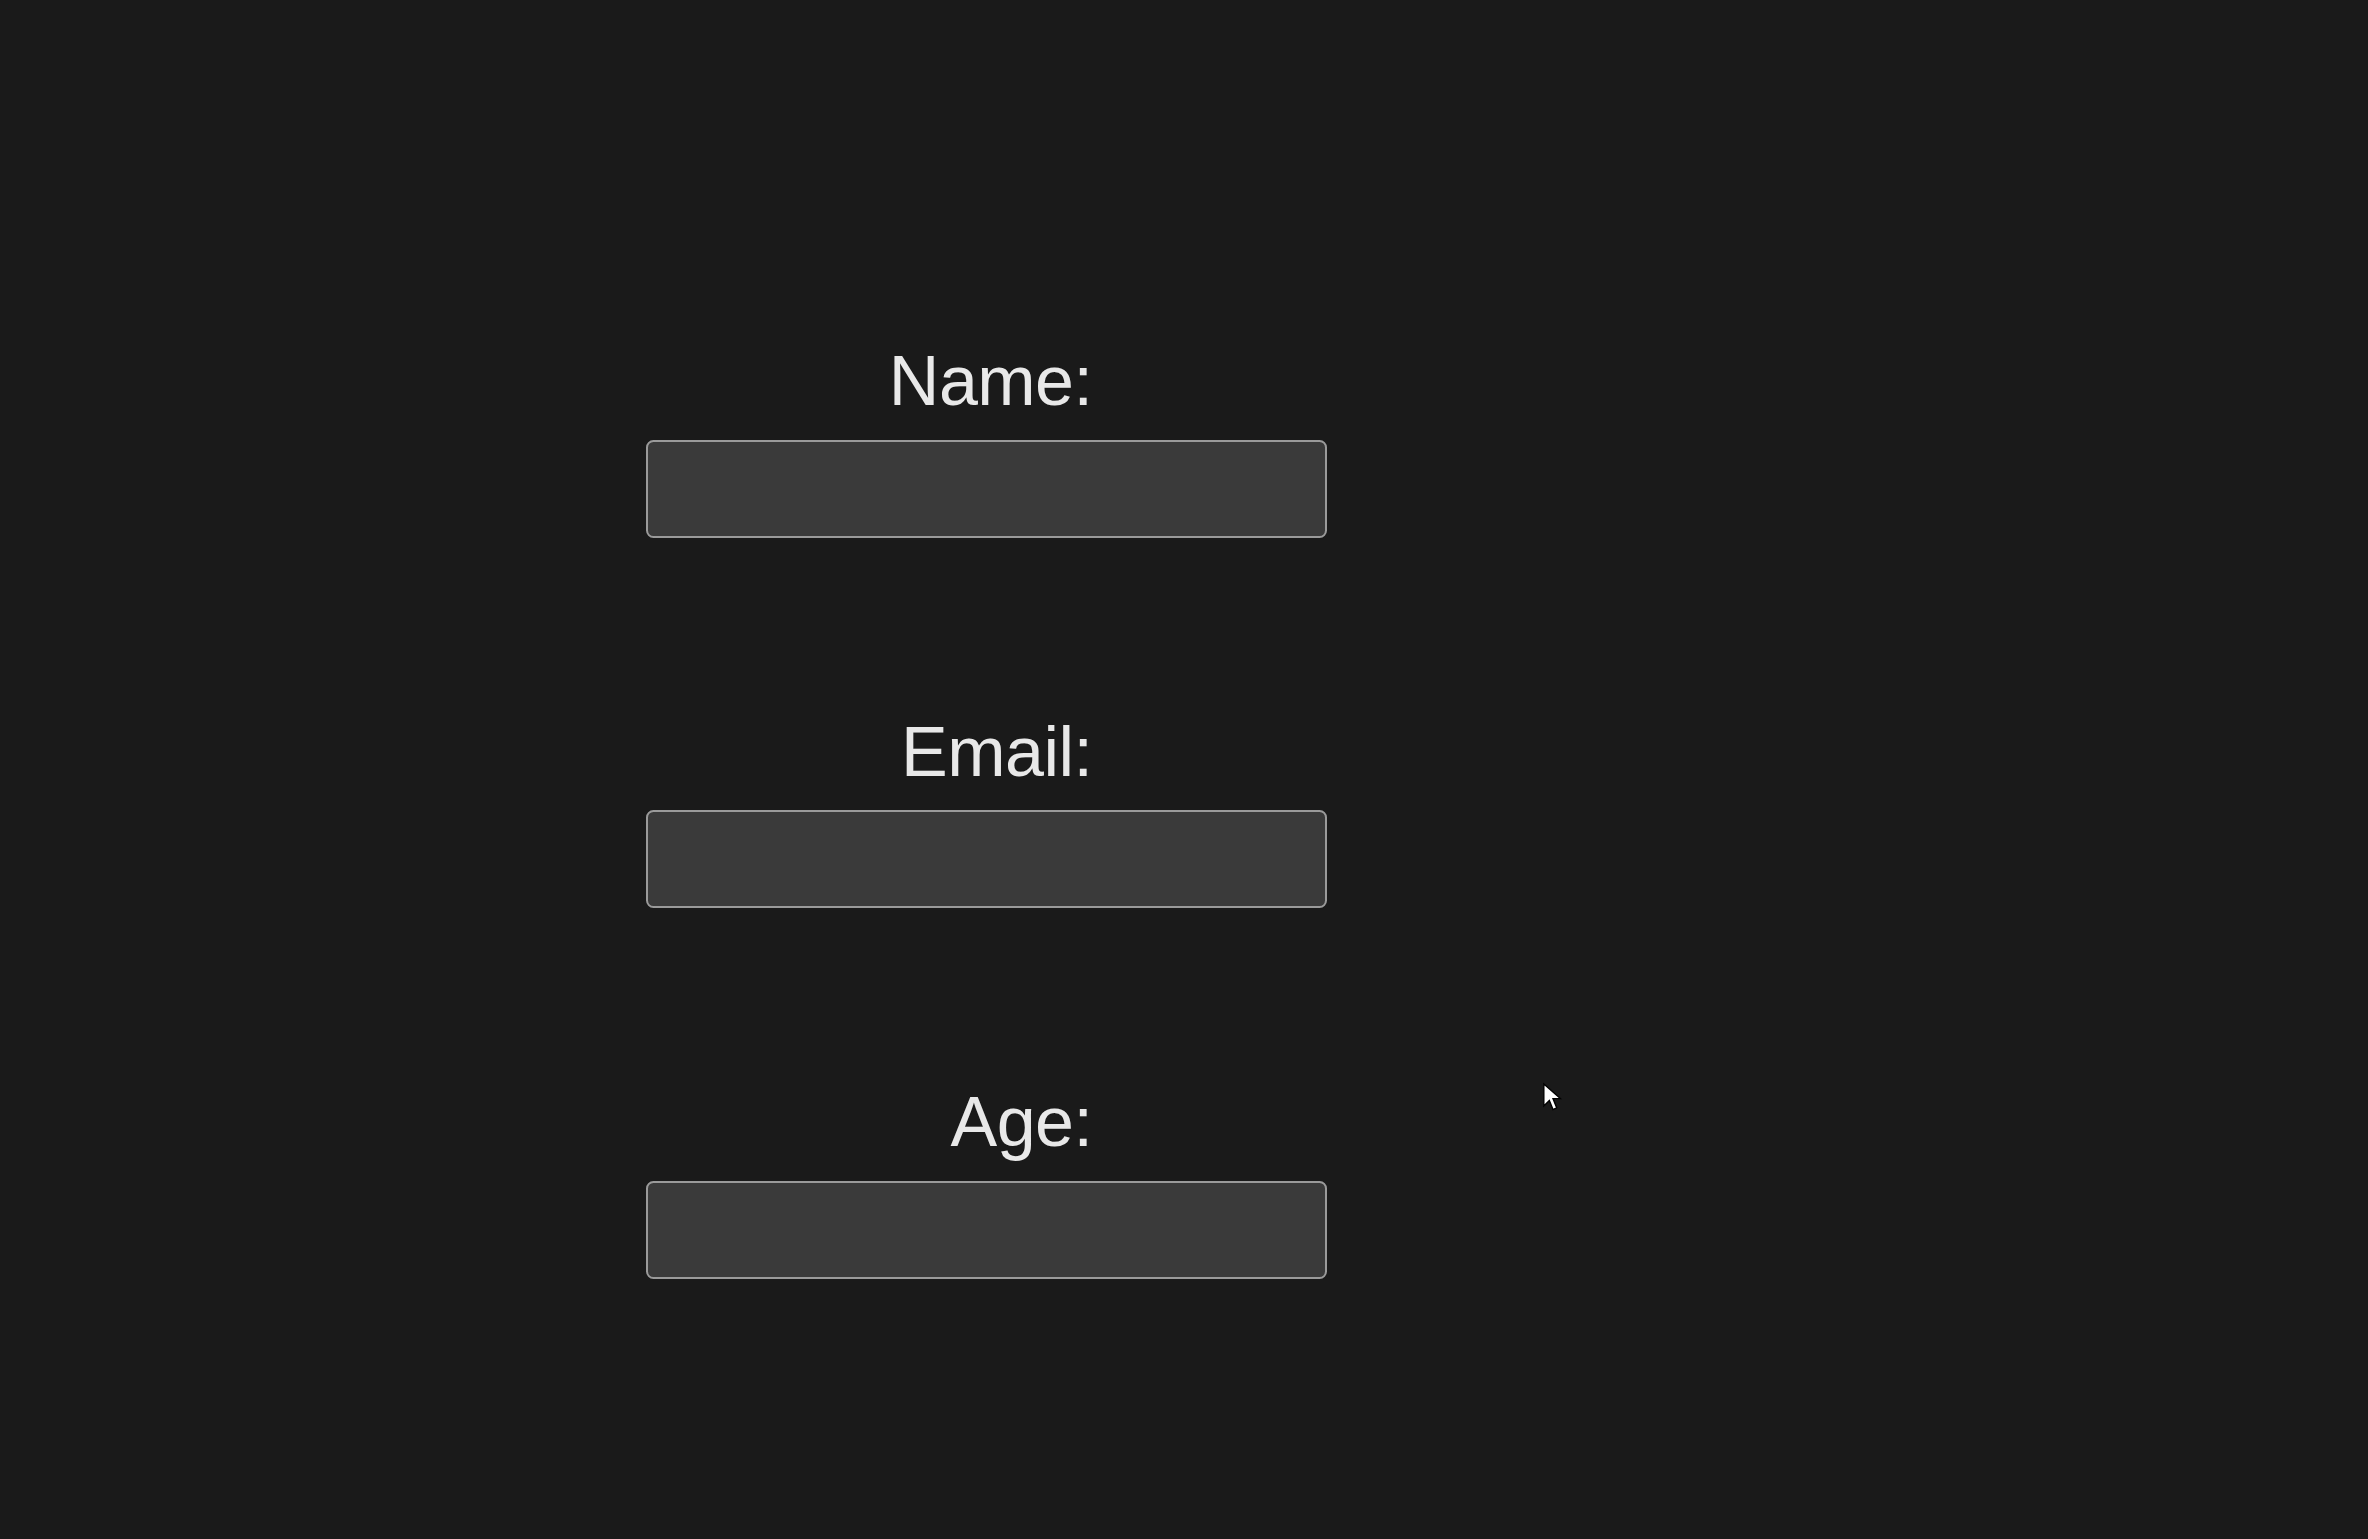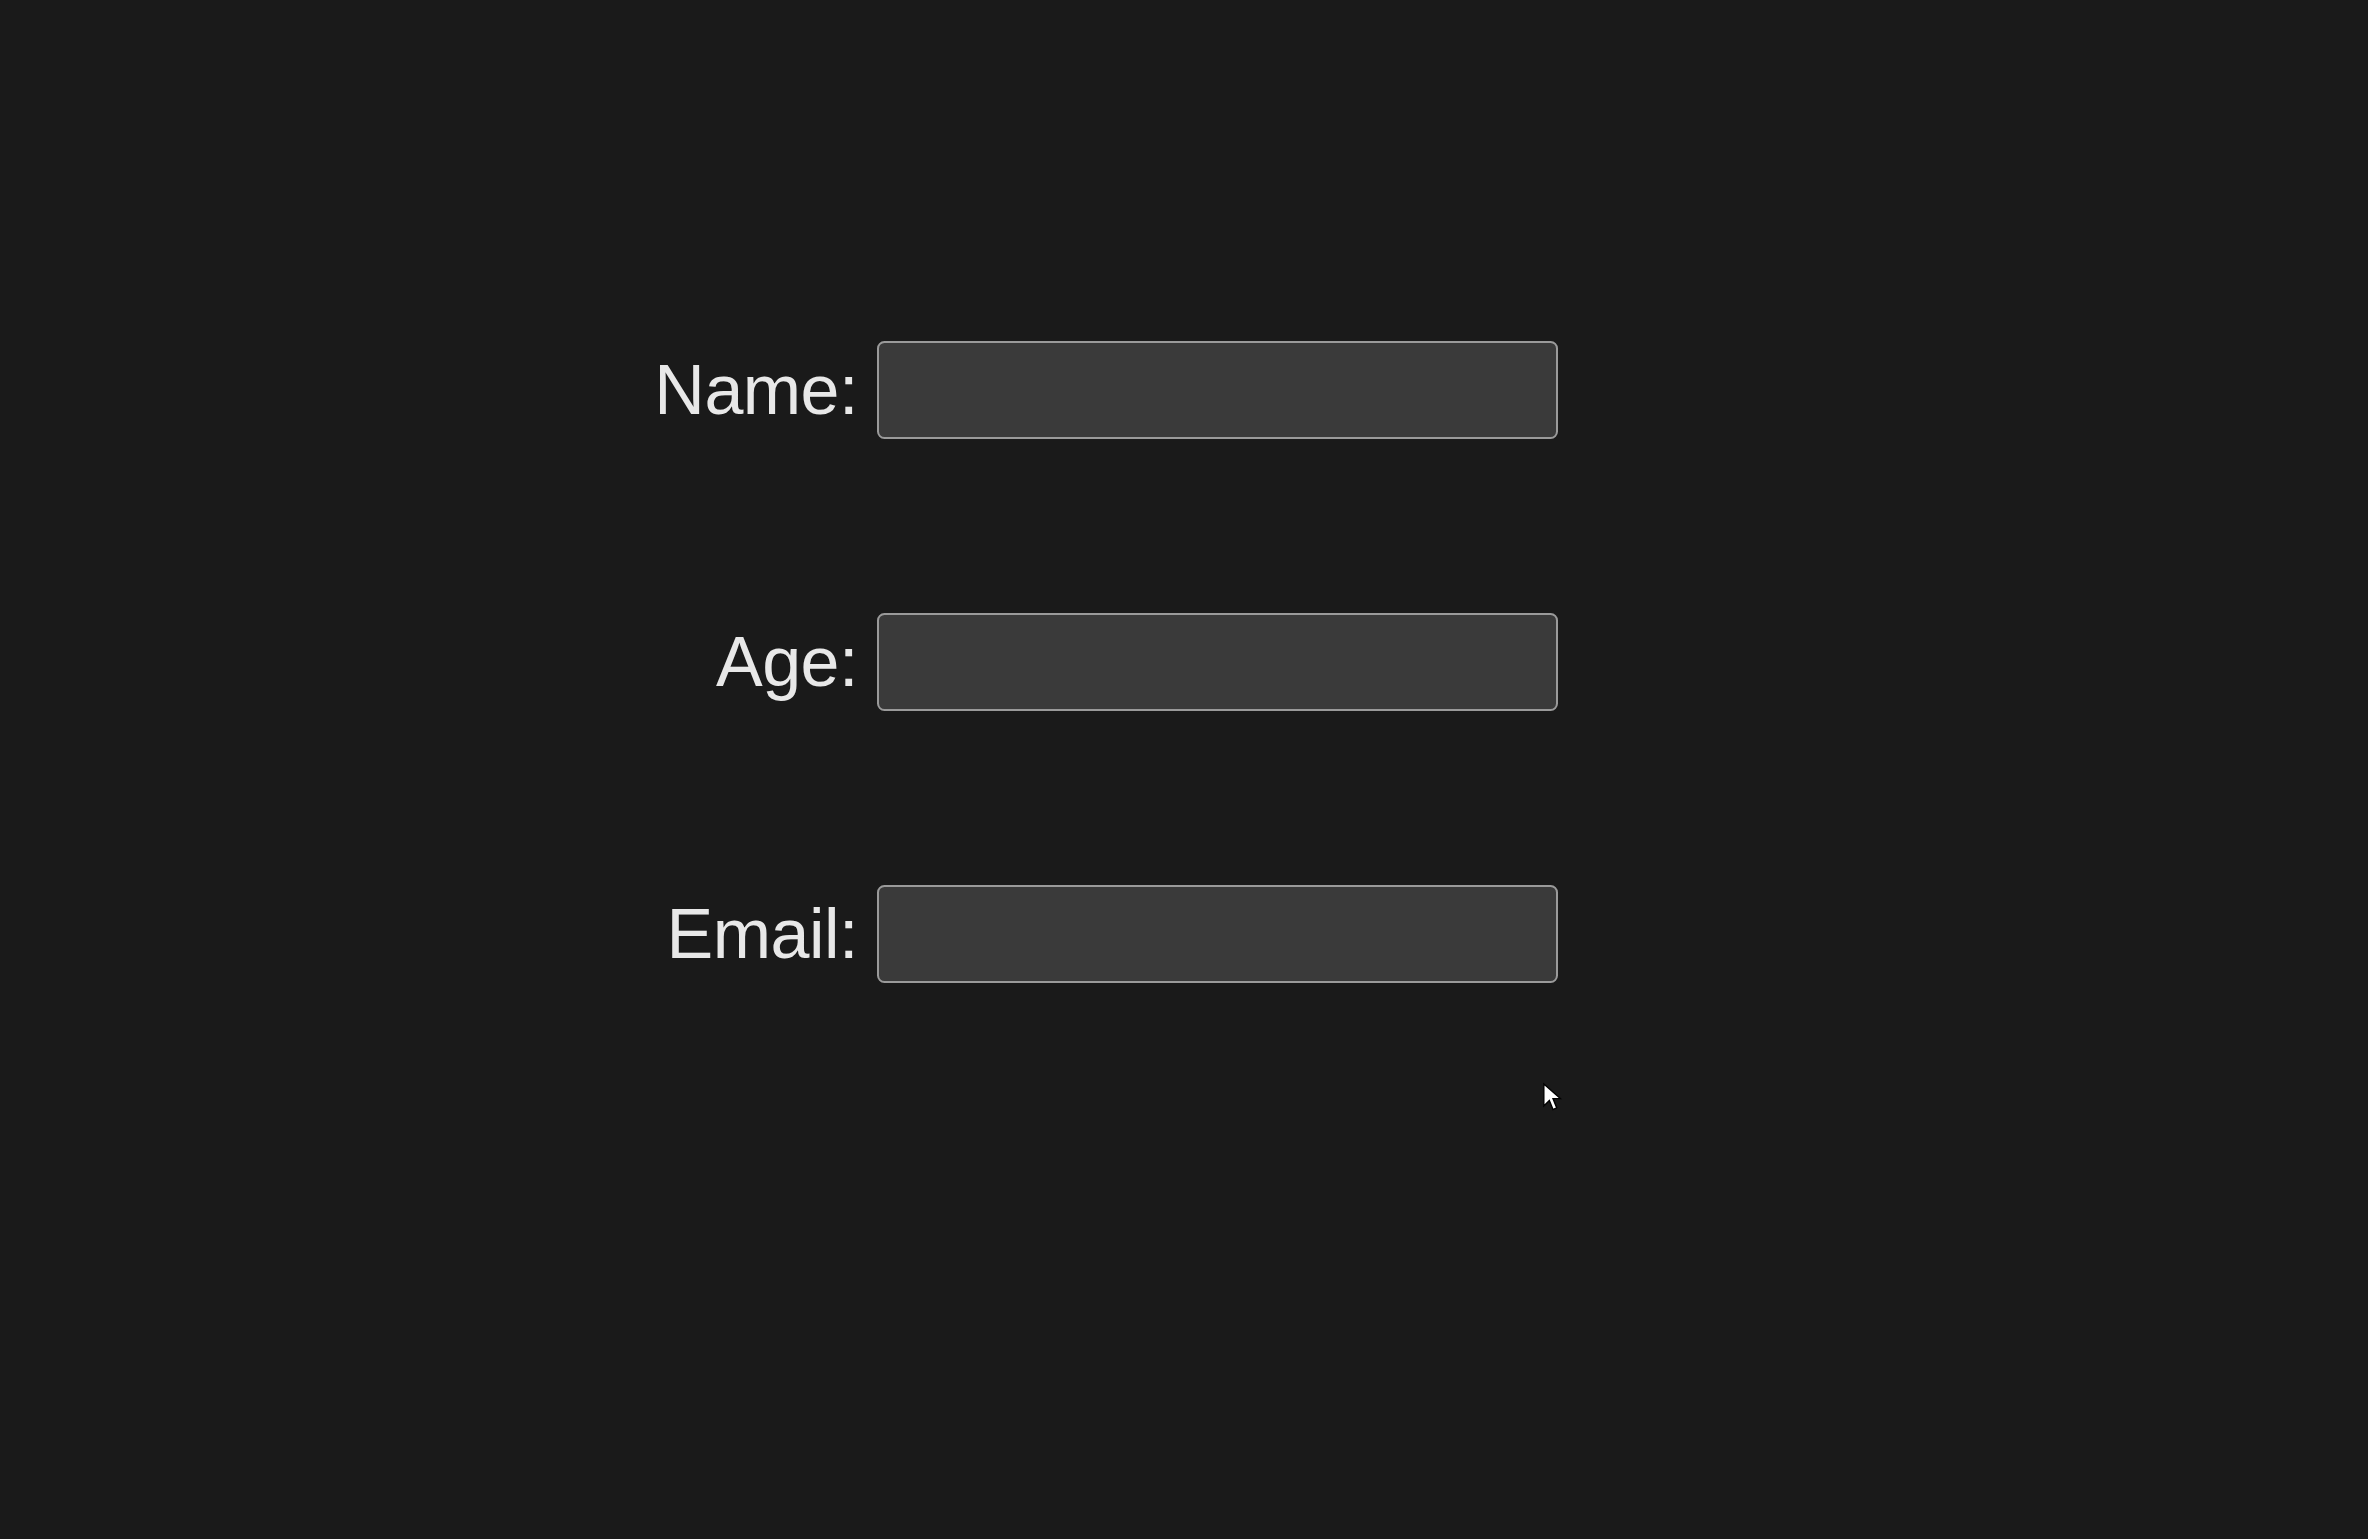--- a/index.html
+++ b/index.html
@@ -24,20 +24,21 @@
       top: 341px;
       display: flex;
       flex-direction: column;
       gap: 174px;
     }
     
     .form-row {
       display: flex;
       align-items: center;
       gap: 18.5px;
+      flex-direction: column;
     }
     
     .form-label {
       font-size: 70px;
       font-weight: 400;
       color: #e8e8e8;
       text-align: right;
       min-width: 212px;
       letter-spacing: -0.5px;
     }
@@ -83,26 +84,26 @@
 <body>
 
 <div class="form-container">
 
   <div class="form-row">
     <label class="form-label">Name:</label>
     <input type="text" class="form-input" value="" style="">
   </div>
 
   <div class="form-row">
-    <label class="form-label">Age:</label>
+    <label class="form-label">Email:</label>
     <input type="text" class="form-input" value="" style="">
   </div>
 
   <div class="form-row">
-    <label class="form-label">Email:</label>
+    <label class="form-label">Age:</label>
     <input type="text" class="form-input" value="" style="">
   </div>
 
 
 </div>
 
 <svg class="cursor" viewBox="0 0 24 32" xmlns="http://www.w3.org/2000/svg">
   <path d="M 2 2 L 2 26 L 8 20 L 12 30 L 16 28 L 12 18 L 20 18 Z" fill="#ffffff" stroke="#000000" stroke-width="1.5"></path>
 </svg>
 

